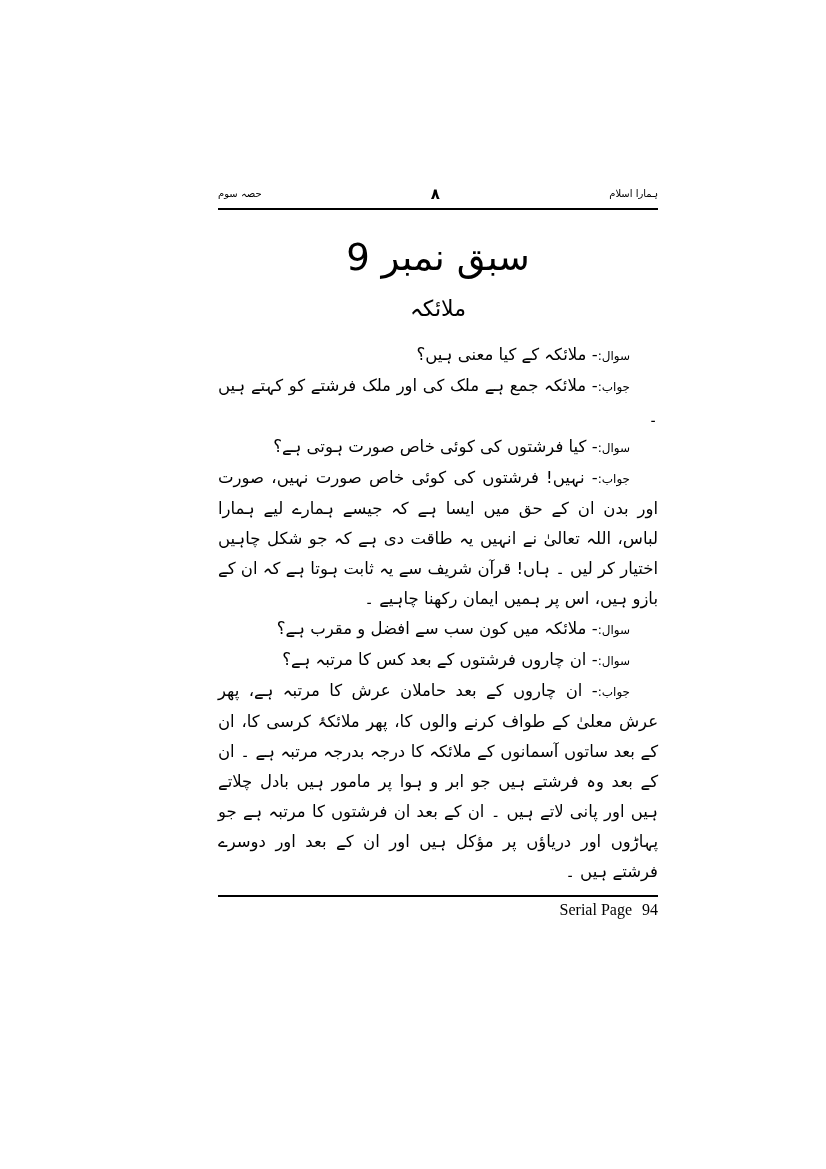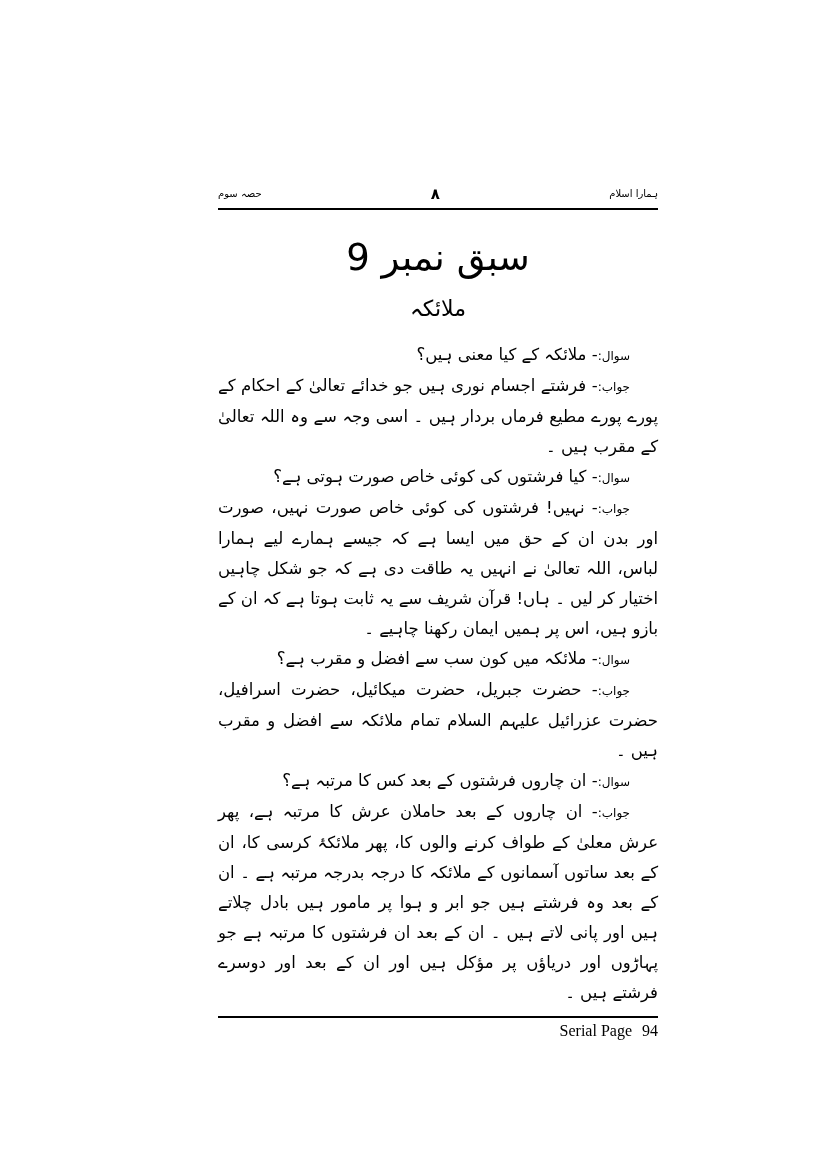--- a/index.html
+++ b/index.html
@@ -97,25 +97,24 @@
       <span class="book-title">ہمارا اسلام</span>
       <span class="page-number">۸</span>
       <span class="part-label">حصہ سوم</span>
     </div>
 
     <h1 class="lesson-title">سبق نمبر 9</h1>
     <h2 class="lesson-subtitle">ملائکہ</h2>
 
     <div class="lesson-body">
       <p class="qa"><b class="qa-label">سوال:</b><span>- ملائکہ کے کیا معنی ہیں؟</span></p>
-      <p class="qa"><b class="qa-label">جواب:</b><span>- فرشتے اجسام نوری ہیں جو خدائے تعالیٰ کے احکام کے پورے پورے مطیع فرماں بردار ہیں ۔ اسی وجہ سے وہ اللہ تعالیٰ کے مقرب ہیں ۔</span></p>
+      <p class="qa"><b class="qa-label">جواب:</b><span>- ملائکہ جمع ہے ملک کی اور ملک فرشتے کو کہتے ہیں ۔</span></p>
       <p class="qa"><b class="qa-label">سوال:</b><span>- کیا فرشتوں کی کوئی خاص صورت ہوتی ہے؟</span></p>
       <p class="qa"><b class="qa-label">جواب:</b><span>- نہیں! فرشتوں کی کوئی خاص صورت نہیں، صورت اور بدن ان کے حق میں ایسا ہے کہ جیسے ہمارے لیے ہمارا لباس، اللہ تعالیٰ نے انہیں یہ طاقت دی ہے کہ جو شکل چاہیں اختیار کر لیں ۔ ہاں! قرآن شریف سے یہ ثابت ہوتا ہے کہ ان کے بازو ہیں، اس پر ہمیں ایمان رکھنا چاہیے ۔</span></p>
       <p class="qa"><b class="qa-label">سوال:</b><span>- ملائکہ میں کون سب سے افضل و مقرب ہے؟</span></p>
-      <p class="qa"><b class="qa-label">جواب:</b><span>- حضرت جبریل، حضرت میکائیل، حضرت اسرافیل، حضرت عزرائیل علیہم السلام تمام ملائکہ سے افضل و مقرب ہیں ۔</span></p>
       <p class="qa"><b class="qa-label">سوال:</b><span>- ان چاروں فرشتوں کے بعد کس کا مرتبہ ہے؟</span></p>
       <p class="qa"><b class="qa-label">جواب:</b><span>- ان چاروں کے بعد حاملان عرش کا مرتبہ ہے، پھر عرش معلیٰ کے طواف کرنے والوں کا، پھر ملائکۂ کرسی کا، ان کے بعد ساتوں آسمانوں کے ملائکہ کا درجہ بدرجہ مرتبہ ہے ۔ ان کے بعد وہ فرشتے ہیں جو ابر و ہوا پر مامور ہیں بادل چلاتے ہیں اور پانی لاتے ہیں ۔ ان کے بعد ان فرشتوں کا مرتبہ ہے جو پہاڑوں اور دریاؤں پر مؤکل ہیں اور ان کے بعد اور دوسرے فرشتے ہیں ۔</span></p>
     </div>
 
     <div class="page-footer">
       <span class="serial-label">Serial Page</span><span class="serial-number">94</span>
     </div>
 
   </div>
 </div>

